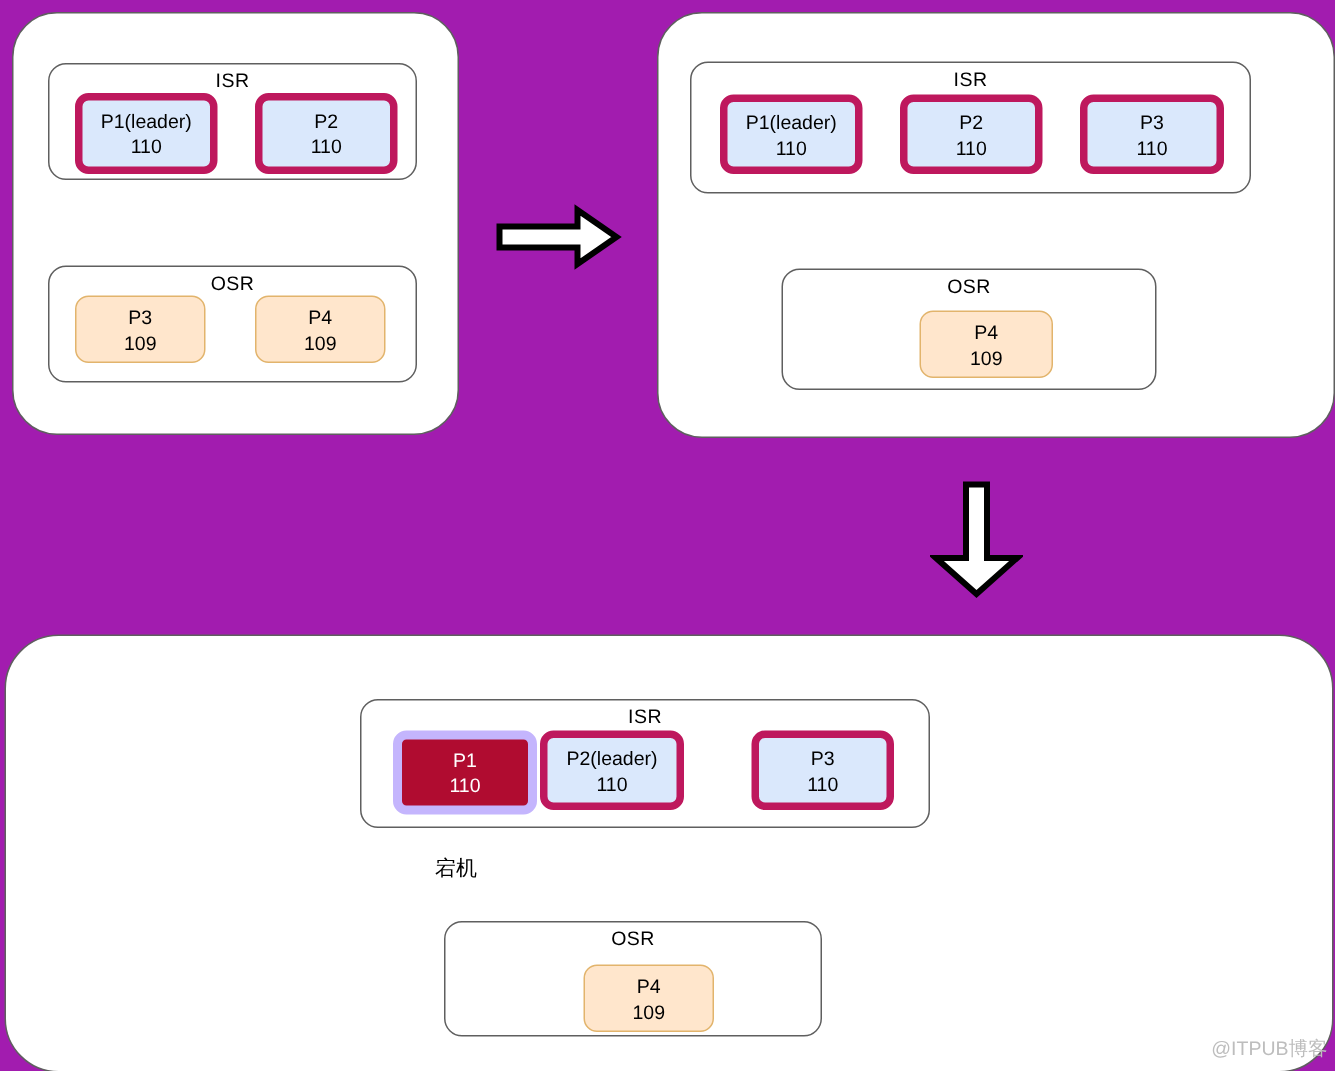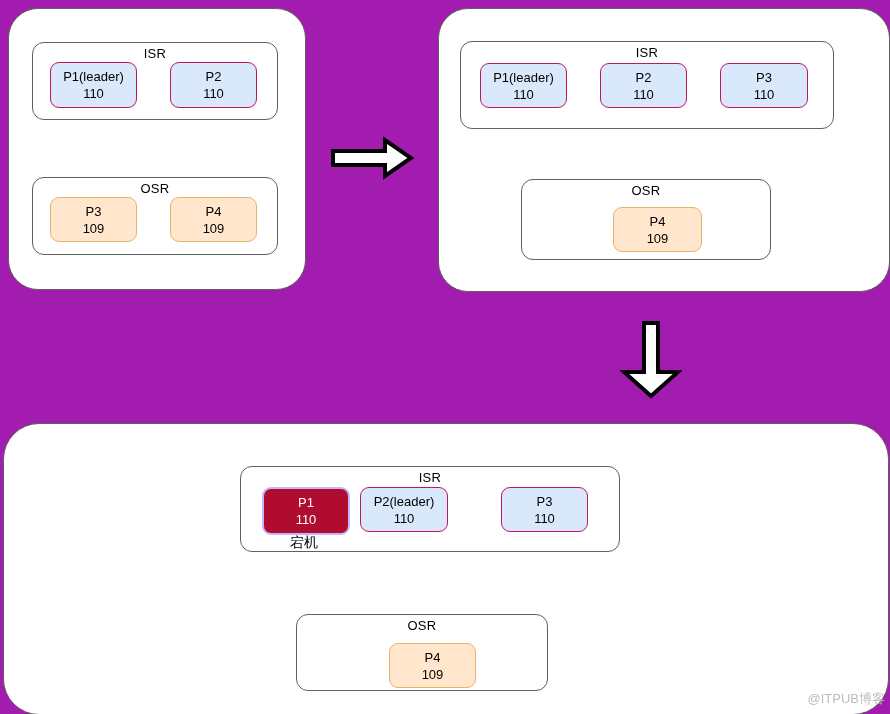--- a/index.html
+++ b/index.html
@@ -15,25 +15,25 @@
   }
   .group-label{
     position:absolute;top:3px;left:0;right:0;text-align:center;
     font-size:13px;font-weight:500;letter-spacing:.3px;
   }
   .chip{
     position:absolute;border-radius:9px;display:flex;flex-direction:column;
     align-items:center;justify-content:center;text-align:center;
     font-size:13px;line-height:17px;
   }
-  .chip.isr{background:#dae8fc;border:1px solid #be185d;}
+  .chip.isr{background:#dae8fc;border:5px solid #be185d;}
   .chip.osr{background:#ffe6cc;border:1px solid #e2b46c;}
-  .chip.down{background:#b00c30;border:2px solid #c4b5fd;color:#ffffff;}
+  .chip.down{background:#b00c30;border:6px solid #c4b5fd;color:#ffffff;}
   .crashed{
-    position:absolute;font-size:14px;text-align:center;color:#000;
+    position:absolute;font-size:14px;text-align:center;color:#000;margin-top:36px;
   }
   .arrow-svg{position:absolute;}
   .watermark{
     position:absolute;font-size:13px;color:#bdbdbd;white-space:nowrap;margin-left:16px;
   }
 </style>
 </head>
 <body>
 
 <div class="canvas">

